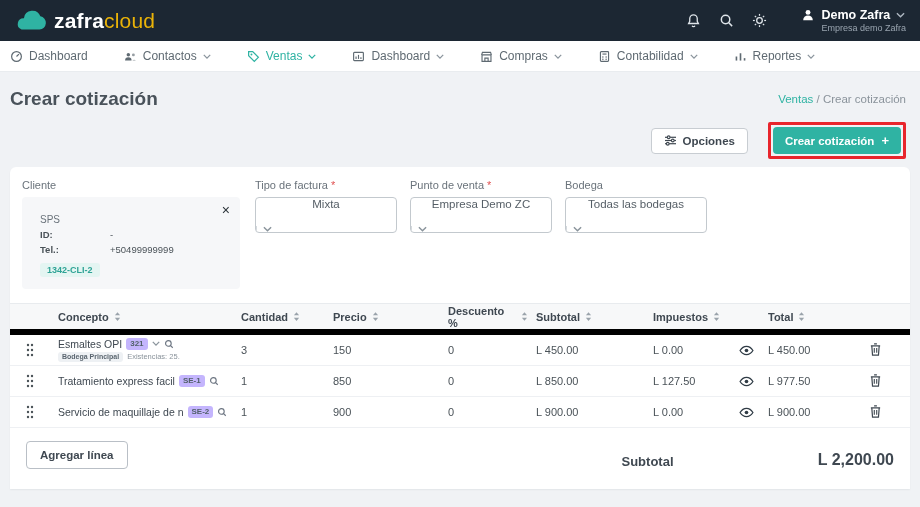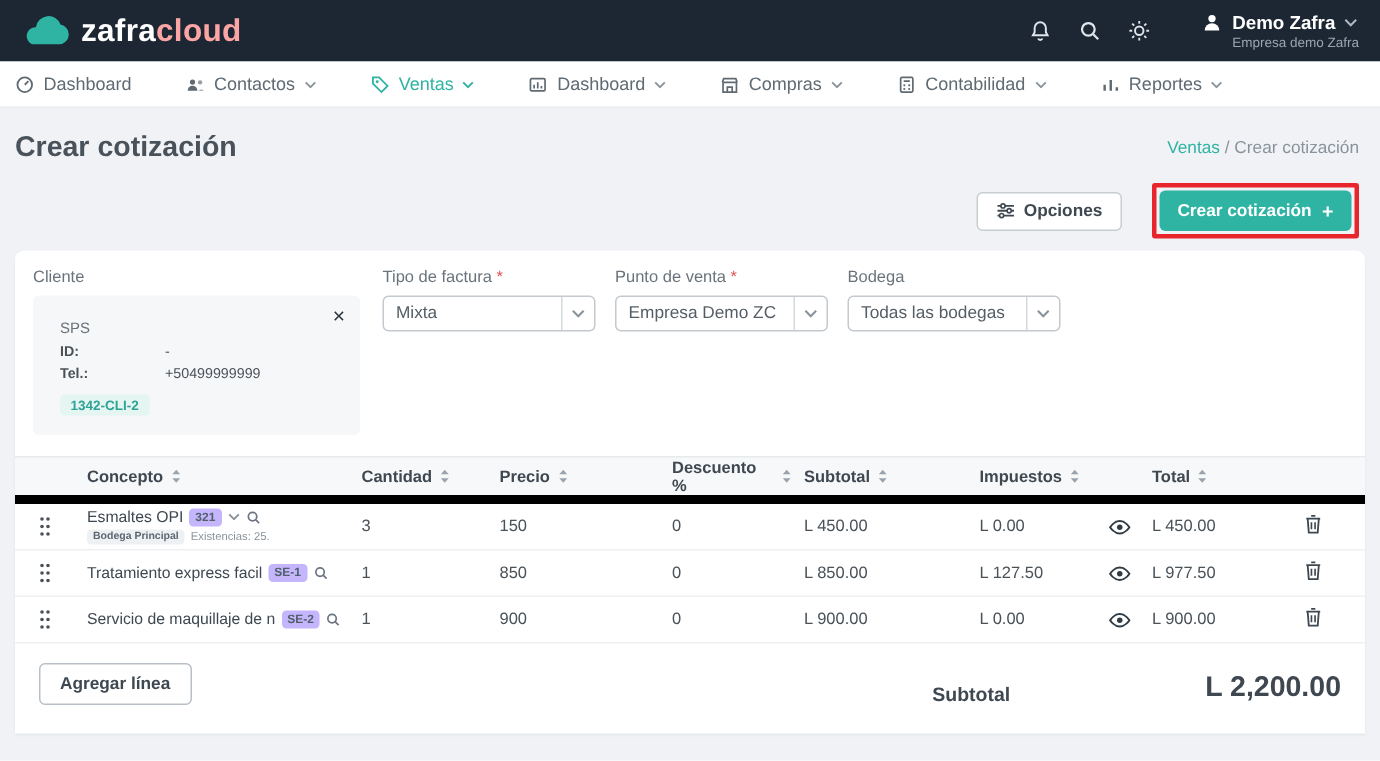--- a/index.html
+++ b/index.html
@@ -5,21 +5,21 @@
   * { box-sizing: border-box; margin: 0; padding: 0; }
   html,body { width:920px; height:507px; overflow:hidden; }
   body { font-family:"Liberation Sans", sans-serif; background:#f0f2f5; position:relative; }
 
   
   .topbar { height:41px; background:#1c2733; display:flex; align-items:center; padding:0 14px; }
   .logo { display:flex; align-items:center; gap:6px; }
   .logo svg { width:34px; height:22px; }
   .brand { font-size:21px; letter-spacing:.2px; }
   .brand .b1 { color:#ffffff; font-weight:700; }
-  .brand .b2 { color:#fca5a5; font-weight:700; }
+  .brand .b2 { color:#eab308; font-weight:400; }
   .top-right { margin-left:auto; display:flex; align-items:center; gap:18px; color:#dfe5ea; }
   .top-ic { width:15px; height:15px; display:inline-flex; cursor:pointer; }
   .top-ic svg { width:100%; height:100%; }
   .userblk { display:flex; flex-direction:column; margin-left:16px; line-height:1.2; }
   .userrow { display:flex; align-items:center; gap:6px; color:#fff; font-size:12.5px; font-weight:600; }
   .userrow .pic { width:14px; height:14px; }
   .userrow .caret { width:9px; height:6px; color:#aeb8c2; }
   .usercompany { font-size:9px; color:#9aa5b0; margin-left:20px; }
 
   
@@ -53,21 +53,21 @@
   .client-box { position:relative; margin-top:6px; width:218px; background:#f6f7f9; border-radius:4px; padding:12px 14px 12px 18px; }
   .client-x { position:absolute; top:6px; right:10px; font-size:14px; color:#2b3339; cursor:pointer; line-height:1; }
   .client-name-row { display:flex; align-items:center; gap:8px; }
   .client-name-row .avatar { width:16px; height:16px; color:#2b3339; }
   .client-name { font-size:13px; font-weight:700; color:#3a4248; }
   .client-city { font-size:10px; color:#6a737b; margin-top:5px; }
   .kv { display:flex; font-size:9.5px; color:#4a5258; margin-top:4px; }
   .kv .k { width:70px; font-weight:700; }
   .client-code { display:inline-block; margin-top:8px; font-size:9px; font-weight:700; color:#2fa396; background:#e4f5f2; border-radius:3px; padding:2px 7px; }
   .field { width:142px; margin-left:13px; }
-  .select { margin-top:6px; height:24px; background:#fff; border:1px solid #c3c9ce; border-radius:4px; display:flex; align-items:center; cursor:pointer; overflow:hidden; }
+  .select { margin-top:6px; height:36px; background:#fff; border:1px solid #c3c9ce; border-radius:4px; display:flex; align-items:center; cursor:pointer; overflow:hidden;flex-direction:column; }
   .select .sel-val { flex:1; font-size:11.5px; color:#555e66; padding:0 8px; white-space:nowrap; overflow:hidden; }
   .select .sel-arrow { width:22px; align-self:stretch; border-left:1px solid #d4d9dd; display:flex; align-items:center; justify-content:center; color:#8a949c; }
   .select .sel-arrow svg { width:9px; height:6px; }
 
   
   .tbl { margin-top:14px; }
   .tr { display:grid; grid-template-columns:40px 183px 92px 115px 88px 117px 115px 95px 55px; align-items:center; }
   .thead { background:#f7f8f9; border-top:1px solid #e8ebee; border-bottom:6px solid #000000; height:32px; }
   .th { display:flex; align-items:center; gap:5px; font-size:11px; font-weight:700; color:#3f4851; padding-left:8px; cursor:pointer; }
   .sort { width:7px; height:11px; color:#9aa3ab; }
@@ -85,21 +85,21 @@
   .mini-ic { width:10px; height:10px; color:#6b7480; cursor:pointer; flex:none; }
   .mini-caret { width:8px; height:5px; color:#8a949c; cursor:pointer; flex:none; }
   .imp-cell { display:flex; align-items:center; justify-content:space-between; padding-right:6px; }
   .eye { width:15px; height:11px; color:#2f3b45; cursor:pointer; }
   .trash { width:13px; height:15px; color:#3f4851; cursor:pointer; margin-left:14px; }
 
   
   .cfoot { display:flex; align-items:flex-end; padding:13px 16px;gap:26px; }
   .btn-addline { background:#fff; border:1px solid #b9bfc6; border-radius:4px; padding:7px 13px; font-size:11.5px; font-weight:700; color:#3f4851; cursor:pointer; font-family:"Liberation Sans", sans-serif; }
   .sub-label { margin-left:468px; font-size:13px; font-weight:700; color:#3f4851; }
-  .sub-value { margin-left:auto; font-size:19px; font-weight:700; color:#3f4851; }
+  .sub-value { margin-left:auto; font-size:16px; font-weight:700; color:#3f4851; }
 </style>
 </head>
 <body>
 
 <div class="topbar">
   <div class="logo">
     <svg viewBox="0 0 36 22">
         <path d="M27 20a7 7 0 0 0 .9-13.9A9 9 0 0 0 10.5 8 6.2 6.2 0 0 0 8 20z" fill="#2fb3a3"></path>
       </svg>
     <div class="brand">

